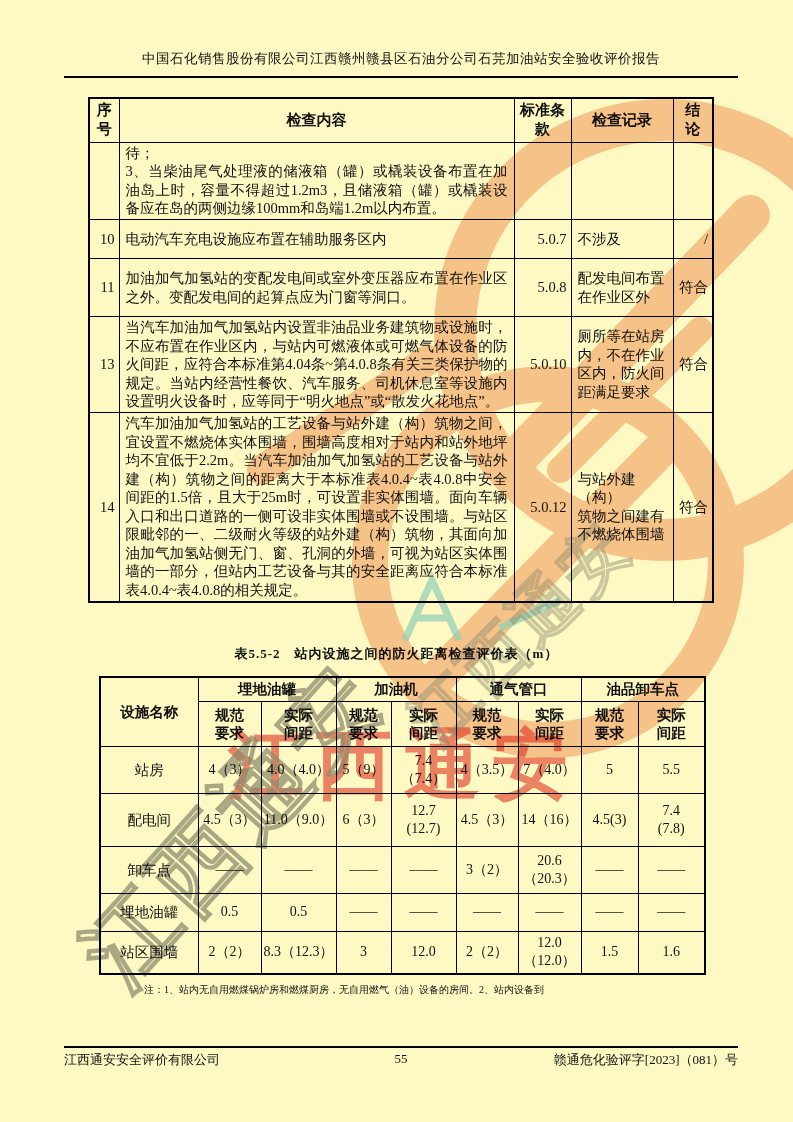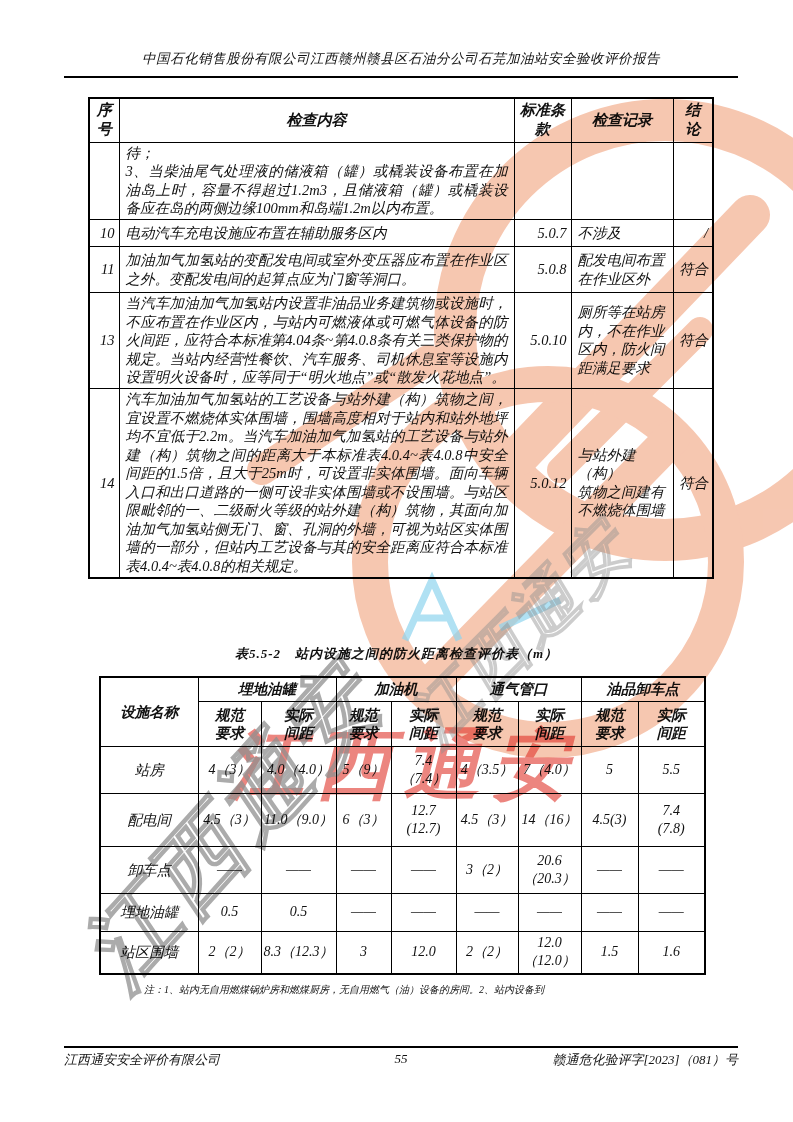--- a/index.html
+++ b/index.html
@@ -1,33 +1,33 @@
 <!DOCTYPE html>
 <html><head>
 <meta charset="utf-8">
 <style>
   html,body{margin:0;padding:0;background:#888;}
   .page{
-    position:relative;width:793px;height:1122px;background:#ffffff;margin:0 auto;
-    font-family:"Liberation Serif","DejaVu Serif",serif;color:#111;overflow:hidden;font-style:italic;
+    position:relative;width:793px;height:1122px;background:#fef9c3;margin:0 auto;
+    font-family:"Liberation Serif","DejaVu Serif",serif;color:#111;overflow:hidden;
   }
   .content{position:relative;z-index:1;}
   
   .doc-header{position:absolute;top:50px;left:64px;width:674px;text-align:center;
     font-size:13.5px;letter-spacing:.5px;}
   .header-rule{position:absolute;top:76px;left:64px;width:674px;height:2px;background:#000;}
   
   table{border-collapse:collapse;table-layout:fixed;}
   .t1{position:absolute;top:97px;left:88px;width:624px;border:2px solid #000;}
   .t1 td,.t1 th{border:1px solid #000;font-size:14.5px;line-height:18.5px;
     vertical-align:middle;padding:1px 4px;white-space:pre-line;overflow:hidden;}
   .t1 th{font-weight:bold;text-align:center;font-size:15px;line-height:19px;}
   .t1 .c-no,.t1 .c-clause,.t1 .c-concl{text-align:right;}
   .t1 .c-content{text-align:justify;padding:1px 6px;}
-  .t1 .c-record{text-align:left;padding:4px 6px;}
+  .t1 .c-record{text-align:left;padding:10px 6px;}
   .r-head{height:44px;} .r-cont{height:72px;} .r-10{height:24px;} .r-11{height:46px;}
   .r-12{height:35px;} .r-13{height:89px;} .r-14{height:41px;} .r-15{height:190px;}
   .r-cont td{vertical-align:top;}
   
   .t2-title{position:absolute;top:645px;left:0;width:793px;text-align:center;
     font-size:13px;font-weight:600;letter-spacing:1px;}
   .t2{position:absolute;top:676px;left:99px;width:605px;border:2px solid #000;}
   .t2 td,.t2 th{border:1px solid #000;font-size:14px;line-height:18px;text-align:center;
     vertical-align:middle;padding:1px 2px;white-space:pre-line;overflow:hidden;}
   .t2 th{font-weight:bold;font-size:14.5px;}

